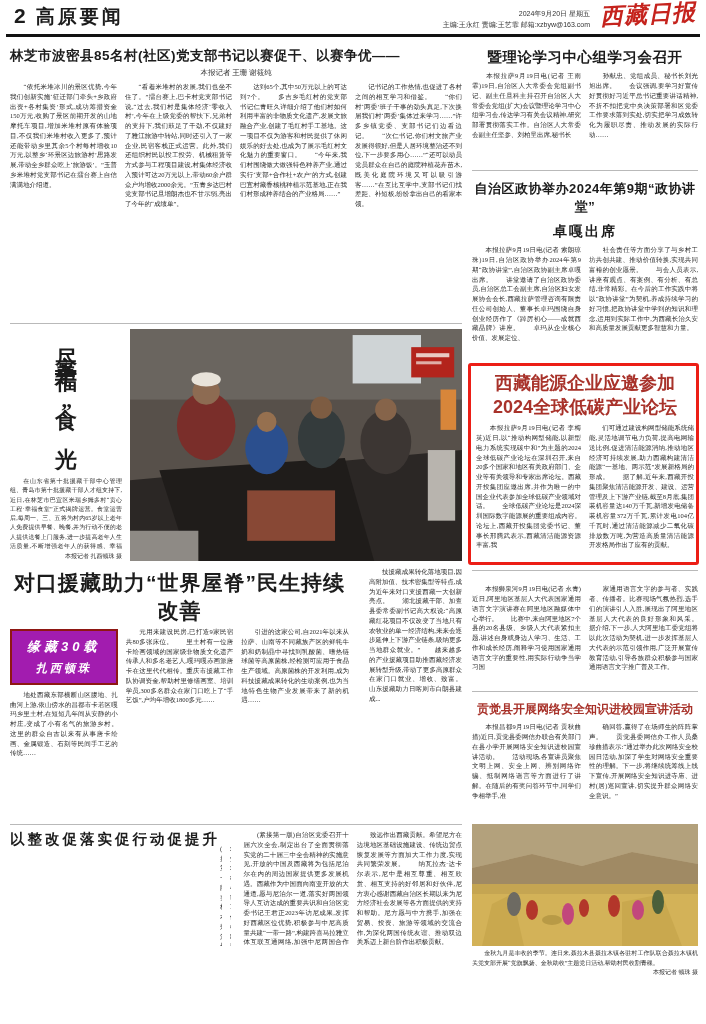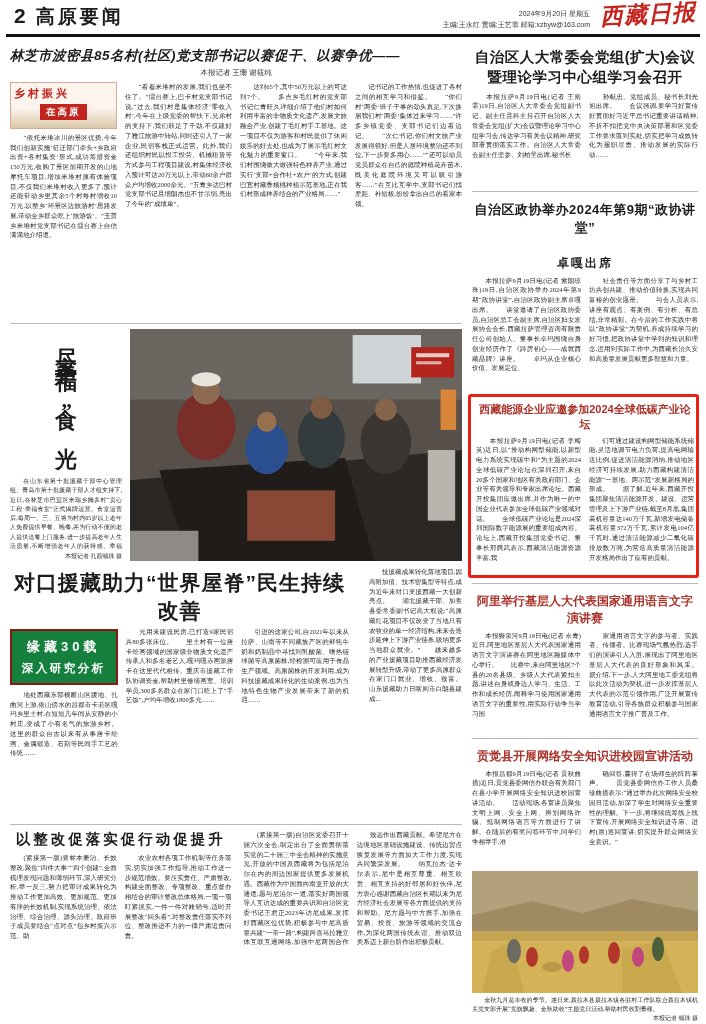--- a/index.html
+++ b/index.html
@@ -20,21 +20,21 @@
   .lz{width:452px;flex:none;}
   .rz{flex:1;min-width:0;}
   .hr{border-top:1px solid #b9b9b9;margin:5px 0;}
   
   .cols{display:flex;gap:8px;}
   .col{flex:1;min-width:0;font-size:6.5px;line-height:1.5;text-align:justify;overflow:hidden;color:#2a2a2a;}
   .ttl{font-family:"Liberation Sans", sans-serif;font-weight:bold;text-align:center;}
   .sub{font-family:"Liberation Sans", sans-serif;font-weight:bold;text-align:center;}
   .byline{font-size:7.5px;text-align:center;color:#333;margin:3px 0 4px;}
   
-  .lead-kicker{font-family:"Liberation Sans", sans-serif;font-weight:bold;font-size:13.5px;letter-spacing:.5px;margin:4px 0 2px;font-style:italic;}
+  .lead-kicker{font-family:"Liberation Sans", sans-serif;font-weight:bold;font-size:13.5px;letter-spacing:.5px;margin:4px 0 2px;}
   .lead-headline{font-family:"Liberation Sans", sans-serif;font-weight:bold;font-size:31px;letter-spacing:1px;
                  text-align:center;margin:2px 0 0;}
   .lead-cols{height:236px;margin-top:2px;}
   .badge{margin:0 0 4px;border:1px solid #d8aa98;background:linear-gradient(180deg,#fdf4ee 55%,#d8c7a8 100%);
          padding:2px 3px 8px;font-family:"Liberation Sans", sans-serif;}
   .badge-l1{color:#c0241e;font-weight:bold;font-size:11px;letter-spacing:3px;}
   .badge-l2{display:inline-block;background:#c0241e;color:#fff;font-weight:bold;font-size:9.5px;
             letter-spacing:2px;padding:1px 6px;margin:2px 0 0 26px;}
   
   .ps{display:flex;gap:8px;margin-top:4px;height:232px;}
@@ -43,45 +43,45 @@
           letter-spacing:7px;height:142px;margin:2px auto 4px;font-family:"Liberation Serif", serif;}
   .ps-cap{font-size:6px;line-height:1.55;text-align:justify;overflow:hidden;flex:1;color:#2a2a2a;}
   .ps-credit{font-size:6px;text-align:right;width:100%;color:#2a2a2a;}
   .photo{flex:1;min-width:0;}
   .photo svg{display:block;width:100%;height:100%;}
   
   .aid{display:flex;gap:20px;margin-top:6px;height:252px;}
   .aid-left{width:75%;flex:none;display:flex;flex-direction:column;}
   .aid-headline{font-size:21px;letter-spacing:1px;margin-top:2px;}
   .aid-cols{flex:1;margin-top:2px;overflow:hidden;}
-  .promo{background:#15803d;color:#fff;text-align:center;padding:6px 2px;margin:2px 0 5px;
-         font-family:"Liberation Sans", sans-serif;border:2px solid #8e1713;}
+  .promo{background:#a21caf;color:#fff;text-align:center;padding:6px 2px;margin:2px 0 5px;
+         font-family:"Liberation Sans", sans-serif;border:2px solid #8e1713;font-style:italic;}
   .promo-l1{font-size:13px;font-weight:bold;letter-spacing:4px;}
   .promo-l2{font-size:11.5px;font-weight:bold;letter-spacing:2.5px;margin-top:3px;}
   .aid-col4{flex:1;min-width:0;font-size:6.5px;line-height:1.5;text-align:justify;overflow:hidden;color:#2a2a2a;}
   
   .bot{display:flex;gap:12px;margin-top:5px;height:116px;}
-  .bot-audit{width:49%;flex:none;display:flex;flex-direction:column;}
+  .bot-audit{width:49%;flex:none;display:flex;}
   .audit-t1{font-size:14.5px;letter-spacing:3px;}
   .audit-t2{font-size:14.5px;letter-spacing:1px;margin-top:1px;}
   .bot-cols{flex:1;margin-top:4px;overflow:hidden;}
   .bot-nepal{flex:1;min-width:0;}
   .bot-nepal .cols{height:100%;}
   
   .ra{padding:4px 0 2px;}
   .ra .cols{margin-top:4px;}
   .npc-t{font-size:14.5px;line-height:1.4;letter-spacing:.5px;}
   .npc-sub{font-size:10px;margin-top:3px;letter-spacing:1px;}
   .cppcc-t{font-size:13px;letter-spacing:.5px;}
-  .cppcc-sub{font-size:12px;margin-top:18px;letter-spacing:2px;}
+  .cppcc-sub{font-size:14px;margin-top:7px;letter-spacing:2px;}
   .red-title{color:#a8322a;}
   .energy{position:relative;padding:8px 4px 6px;margin:4px 0;}
   .energy-frame{position:absolute;left:-4px;right:-1px;top:0;bottom:0;border:3px solid #ec1e16;
                 border-radius:3px;pointer-events:none;}
-  .energy-t{font-size:11px;letter-spacing:0;}
+  .energy-t{font-size:18px;letter-spacing:0;}
   .small-t{font-size:12px;letter-spacing:0;}
   .h-npc{height:92px;} .h-cppcc{height:112px;} .h-energy{height:136px;}
   .h-ali{height:100px;} .h-gj{height:96px;}
   .harvest{margin-top:4px;}
   .harvest-photo{height:122px;}
   .harvest-photo svg{display:block;width:100%;height:100%;}
   .harvest-cap{font-size:6px;line-height:1.55;text-align:justify;margin-top:3px;color:#2a2a2a;}
   .harvest-credit{font-size:6px;text-align:right;color:#2a2a2a;}
 </style>
 </head>
@@ -104,24 +104,20 @@
 
   <div class="main">
 
     <div class="lz">
 
       <section>
         <div class="lead-kicker">林芝市波密县85名村(社区)党支部书记以赛促干、以赛争优——</div>
         <div class="byline">本报记者 王珊 谢筱纯</div>
         <div class="cols lead-cols">
           <div class="col">
-            <div class="badge">
-              <div class="badge-l1">乡村振兴</div>
-              <div class="badge-l2">在高原</div>
-            </div>
             <span>　　“依托米堆冰川的景区优势,今年我们创新实施‘征迁部门牵头+乡政府出资+各村集资’形式,成功筹措资金150万元,收购了景区前期开发的山地摩托车项目,增加米堆村原有体验项目,不仅我们米堆村收入更多了,预计还能带动乡里其余5个村每村增收10万元,以整乡‘环景区边旅游村’思路发展,带动全乡群众吃上‘旅游饭’。”玉普乡米堆村党支部书记在擂台赛上自信满满地介绍道。</span>
           </div>
           <div class="col">　　“看着米堆村的发展,我们也坐不住了。”擂台赛上,巴卡村党支部书记说,“过去,我们村是集体经济‘零收入村’,今年在上级党委的帮扶下,兄弟村的支持下,我们鼓足了干劲,不仅建好了雅江旅游中转站,同时还引入了一家企业,民宿客栈正式运营。此外,我们还组织村民以投工投劳、机械租赁等方式参与工程项目建设,村集体经济收入预计可达20万元以上,带动60余户群众户均增收2000余元。”五青乡达巴村党支部书记旦增朗杰也不甘示弱,亮出了今年的“成绩单”。</div>
           <div class="col">　　达到65个,其中50万元以上的可达到7个。　　多吉乡毛红村的党支部书记仁青旺久详细介绍了他们村如何利用丰富的非物质文化遗产,发展文旅融合产业,创建了毛红村手工基地。这一项目不仅为游客和村民提供了休闲娱乐的好去处,也成为了展示毛红村文化魅力的重要窗口。　　“今年来,我们村围绕做大做强特色种养产业,通过实行‘支部+合作社+农户’的方式,创建巴宜村藏香核桃种植示范基地,正在我们村形成种养结合的产业格局……”</div>
           <div class="col">　　记书记的工作热情,也促进了各村之间的相互学习和借鉴。　　“你们村‘两委’班子干事的劲头真足,下次换届我们村‘两委’集体过来学习……”许多乡镇党委、支部书记们边看边记。　　“次仁书记,你们村文旅产业发展得很好,但是人居环境整治还不到位,下一步要多用心……”“还可以动员党员群众在自己的庭院种植花卉苗木,既美化庭院环境又可以吸引游客……”在互比互学中,支部书记们找差距、补短板,纷纷拿出自己的看家本领。</div>
         </div>
       </section>
 
       <div class="hr"></div>
 
@@ -158,21 +154,21 @@
         </div>
       </section>
 
       <section class="aid">
         <div class="aid-left">
           <div class="ttl aid-headline">对口援藏助力“世界屋脊”民生持续改善</div>
           <div class="cols aid-cols">
             <div class="col">
               <div class="promo">
                 <div class="promo-l1">缘藏30载</div>
-                <div class="promo-l2">深入研究分析</div>
+                <div class="promo-l2">扎西顿珠</div>
               </div>
               <span>　　地处西藏东部横断山区腹地、扎曲河上游,依山傍水的昌都市卡若区嘎玛乡里土村,在短短几年间从安静的小村庄,变成了小有名气的旅游乡村。　　这里的群众自古以来有从事唐卡绘画、金属锻造、石刻等民间手工艺的传统……</span>
             </div>
             <div class="col">　　元用来建设民房,已打造9家民宿共80多张床位。　　里土村有一位唐卡绘画领域的国家级非物质文化遗产传承人和多名老艺人,嘎玛嘎赤画派唐卡在这里代代相传。重庆市援藏工作队协调资金,帮助村里修缮画室、培训学员,300多名群众在家门口吃上了“手艺饭”,户均年增收1800多元……</div>
             <div class="col">　　引进的这家公司,自2021年以来从拉萨、山南等不同藏族产区的鲜牦牛奶和奶制品中寻找到乳酸菌、嗜热链球菌等高原菌株,经检测可应用于食品生产领域。高原菌株的开发利用,成为科技援藏成果转化的生动案例,也为当地特色生物产业发展带来了新的机遇……</div>
           </div>
         </div>
         <div class="aid-col4">　　技援藏成果转化落地项目,因高附加值、技术密集型等特点,成为近年来对口支援西藏一大创新亮点。　　湖北援藏干部、加查县委常委副书记高大权说:“高原藏红花项目不仅改变了当地只有农牧业的单一经济结构,未来会逐步延伸上下游产业链条,吸纳更多当地群众就业。”　　越来越多的产业援藏项目助推西藏经济发展转型升级,带动了更多高原群众在家门口就业、增收、致富。　　山东援藏助力日喀则市白朗县建成...</div>
       </section>
 
@@ -191,21 +187,20 @@
             <div class="col">　　(紧接第一版)自治区党委召开十届六次全会,制定出台了全面贯彻落实党的二十届三中全会精神的实施意见,开放的中国及西藏将为包括尼泊尔在内的周边国家提供更多发展机遇。西藏作为中国面向南亚开放的大通道,愿与尼泊尔一道,落实好两国领导人互访达成的重要共识和自治区党委书记王君正2023年访尼成果,发挥好西藏区位优势,积极参与中尼高质量共建“一带一路”,构建跨喜马拉雅立体互联互通网络,加强中尼两国合作等战略,为中尼关系行稳</div>
             <div class="col">　　致远作出西藏贡献。希望尼方在边境地区基础设施建设、传统边贸点恢复发展等方面加大工作力度,实现共同繁荣发展。　　纳瓦拉杰·达卡尔表示,尼中是相互尊重、相互欣赏、相互支持的好邻居和好伙伴,尼方衷心感谢西藏自治区长期以来为尼方经济社会发展等各方面提供的支持和帮助。尼方愿与中方携手,加强在贸易、投资、旅游等领域的交流合作,为深化两国传统友谊、推动双边关系迈上新台阶作出积极贡献。</div>
           </div>
         </div>
       </section>
     </div>
 
     <div class="rz">
 
       <article class="ra">
-        <div class="ttl npc-t">自治区人大常委会党组(扩大)会议</div>
         <div class="ttl npc-t">暨理论学习中心组学习会召开</div>
         <div class="cols h-npc">
           <div class="col">　　本报拉萨9月19日电(记者 王雨霏)19日,自治区人大常委会党组副书记、副主任旦科主持召开自治区人大常委会党组(扩大)会议暨理论学习中心组学习会,传达学习有关会议精神,研究部署贯彻落实工作。自治区人大常委会副主任坚参、刘柏呈出席,秘书长</div>
           <div class="col">　　孙献忠、党组成员、秘书长刘光旭出席。　　会议强调,要学习好宣传好贯彻好习近平总书记重要讲话精神,不折不扣把党中央决策部署和区党委工作要求落到实处,切实把学习成效转化为履职尽责、推动发展的实际行动……</div>
         </div>
       </article>
 
       <div class="hr"></div>
 
       <article class="ra">
@@ -222,21 +217,20 @@
         <div class="ttl energy-t red-title">西藏能源企业应邀参加2024全球低碳产业论坛</div>
         <div class="cols h-energy">
           <div class="col">　　本报拉萨9月19日电(记者 李梅英)近日,以“推动构网型储能,以新型电力系统实现碳中和”为主题的2024全球低碳产业论坛在深圳召开,来自20多个国家和地区有关政府部门、企业等有关领导和专家出席论坛。西藏开投集团应邀出席,并作为唯一的中国企业代表参加全球低碳产业领域对话。　　全球低碳产业论坛是2024深圳国际数字能源展的重要组成内容。论坛上,西藏开投集团党委书记、董事长邢腾武表示,西藏清洁能源资源丰富,我</div>
           <div class="col">　　们可通过建设构网型储能系统储能,灵活地调节电力负荷,提高电网输送比例,促进清洁能源消纳,推动地区经济可持续发展,助力西藏构建清洁能源“一基地、两示范”发展新格局的形成。　　据了解,近年来,西藏开投集团聚焦清洁能源开发、建设、运营管理及上下游产业链,截至8月底,集团装机容量达140万千瓦,新增发电储备装机容量372万千瓦,累计发电104亿千瓦时,通过清洁能源减少二氧化碳排放数万吨,为营造高质量清洁能源开发格局作出了应有的贡献。</div>
         </div>
       </article>
 
       <div class="hr"></div>
 
       <article class="ra">
-        <div class="ttl small-t red-title">阿里举行基层人大代表国家通用语言文字演讲赛</div>
         <div class="cols h-ali">
           <div class="col">　　本报狮泉河9月19日电(记者 永青)近日,阿里地区基层人大代表国家通用语言文字演讲赛在阿里地区融媒体中心举行。　　比赛中,来自阿里地区7个县的20名县级、乡级人大代表紧扣主题,讲述自身或身边人学习、生活、工作和成长经历,阐释学习使用国家通用语言文字的重要性,用实际行动争当学习国</div>
           <div class="col">　　家通用语言文字的参与者、实践者、传播者。比赛现场气氛热烈,选手们的演讲引人入胜,展现出了阿里地区基层人大代表的良好形象和风采。　　据介绍,下一步,人大阿里地工委党组将以此次活动为契机,进一步发挥基层人大代表的示范引领作用,广泛开展宣传教育活动,引导各族群众积极参与国家通用语言文字推广普及工作。</div>
         </div>
       </article>
 
       <div class="hr"></div>
 
       <article class="ra">
         <div class="ttl small-t red-title">贡觉县开展网络安全知识进校园宣讲活动</div>

